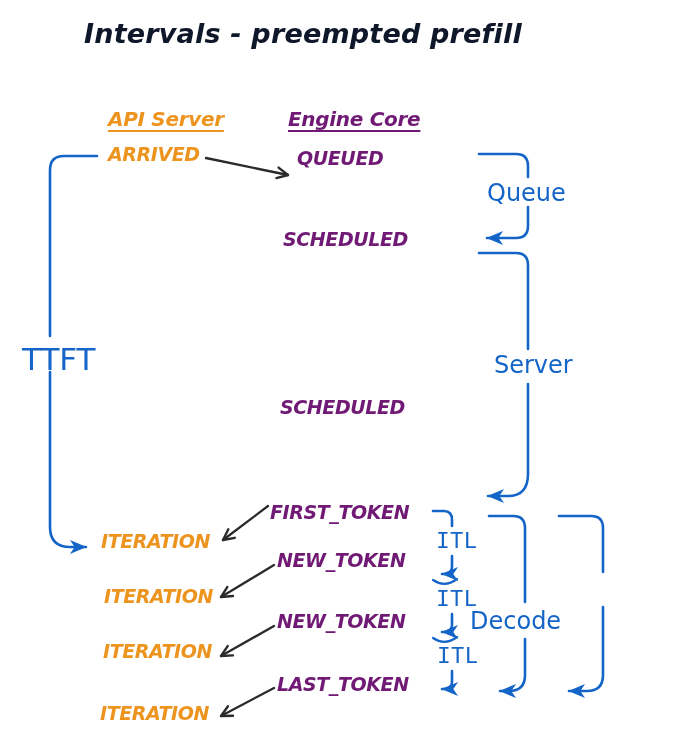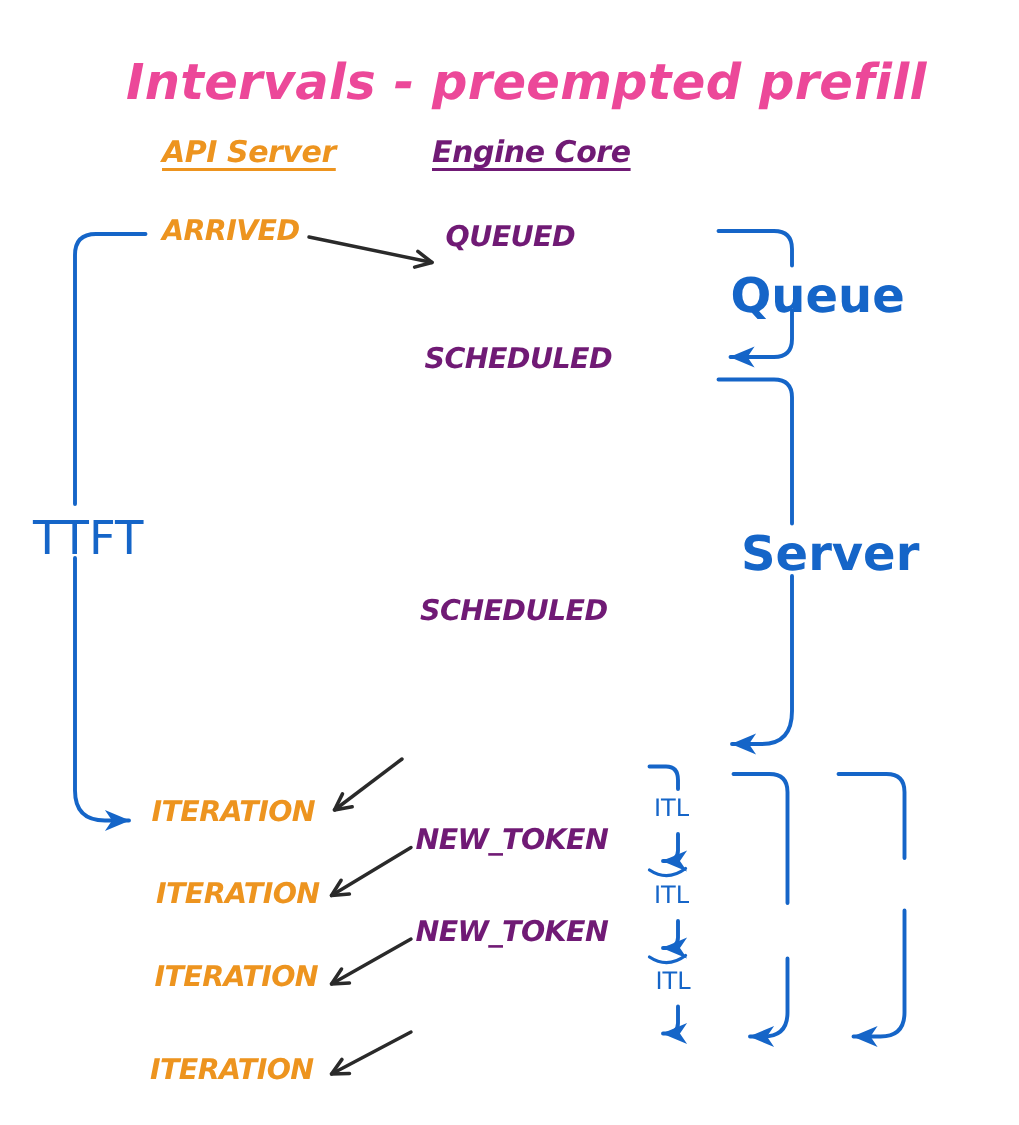--- a/index.html
+++ b/index.html
@@ -2,35 +2,36 @@
 <html><head>
 <meta charset="utf-8">
 <style>
   html,body{margin:0;padding:0;background:#fff;}
   #canvas{
     position:relative;width:679px;height:750px;background:#ffffff;overflow:hidden;
     font-family:"DejaVu Sans","Liberation Sans",sans-serif;
   }
   .abs{position:absolute;line-height:1.1;white-space:nowrap;}
   .title{
-    font-size:33px;font-weight:bold;font-style:italic;color:#ec4899;letter-spacing:.2px;margin-top:18px;
+    font-size:27px;font-weight:bold;font-style:italic;color:#0f172a;letter-spacing:.2px;
   }
   .colhead{
     font-size:20px;font-weight:600;font-style:italic;
     text-decoration:underline;text-underline-offset:4px;text-decoration-thickness:1.5px;
     letter-spacing:-.3px;
+    margin-top:18px;
   }
   .evt{
     font-size:19px;font-weight:600;font-style:italic;letter-spacing:-.4px;
   }
   .api{color:#ed941f;}
   .eng{color:#701a75;}
   .blue{color:#1565c8;}
-  .interval{font-size:32px;font-weight:700;}
-  .interval-sm{font-size:16px;font-weight:500;}
+  .interval{font-size:24px;font-weight:400;}
+  .interval-sm{font-size:23px;font-weight:500;font-family:Liberation Mono, monospace;}
   .ttft{font-size:31px;font-weight:500;}
   svg{position:absolute;left:0;top:0;}
 </style>
 </head>
 <body>
 
 <div id="canvas">
 
   <svg width="679" height="750" viewBox="0 0 679 750">
     <defs>
@@ -92,23 +93,26 @@
 
   <div class="abs evt api" style="left:108px;top:144px">ARRIVED</div>
   <div class="abs evt api" style="left:101px;top:531px">ITERATION</div>
   <div class="abs evt api" style="left:104px;top:586px">ITERATION</div>
   <div class="abs evt api" style="left:103px;top:641px">ITERATION</div>
   <div class="abs evt api" style="left:100px;top:703px">ITERATION</div>
 
   <div class="abs evt eng" style="left:297px;top:148px">QUEUED</div>
   <div class="abs evt eng" style="left:283px;top:229px">SCHEDULED</div>
   <div class="abs evt eng" style="left:280px;top:397px">SCHEDULED</div>
+  <div class="abs evt eng" style="left:270px;top:502px">FIRST_TOKEN</div>
   <div class="abs evt eng" style="left:277px;top:550px">NEW_TOKEN</div>
   <div class="abs evt eng" style="left:277px;top:611px">NEW_TOKEN</div>
+  <div class="abs evt eng" style="left:277px;top:674px">LAST_TOKEN</div>
 
   <div class="abs ttft blue" style="left:22px;top:342px">TTFT</div>
   <div class="abs interval blue" style="left:487px;top:180px">Queue</div>
   <div class="abs interval blue" style="left:494px;top:352px">Server</div>
   <div class="abs interval-sm blue" style="left:436px;top:530px">ITL</div>
   <div class="abs interval-sm blue" style="left:436px;top:588px">ITL</div>
   <div class="abs interval-sm blue" style="left:437px;top:645px">ITL</div>
+  <div class="abs interval blue" style="left:470px;top:608px">Decode</div>
 
 </div>
 
 </body></html>

